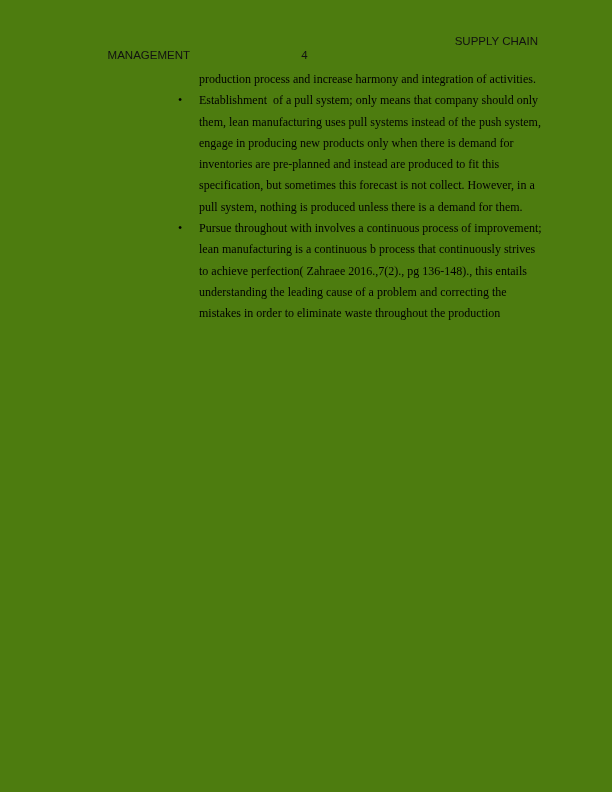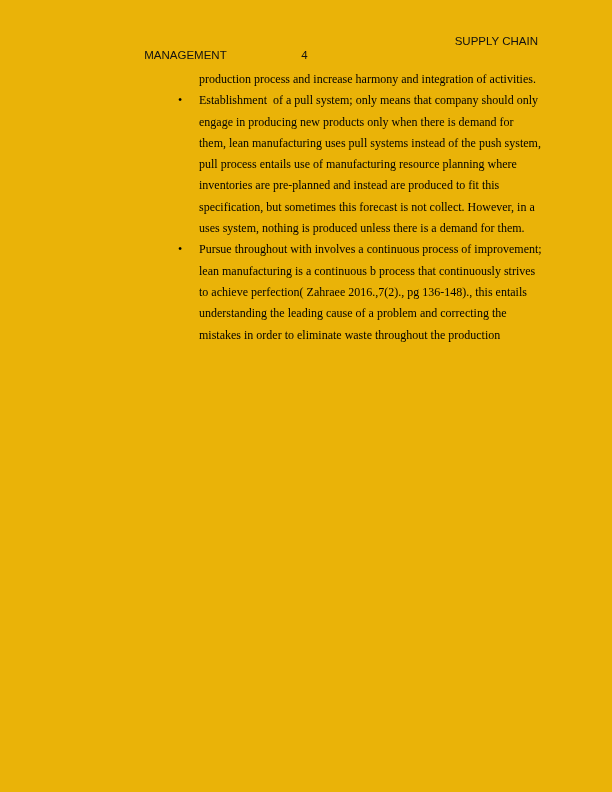--- a/index.html
+++ b/index.html
@@ -4,21 +4,21 @@
 <style>
   html, body {
     margin: 0;
     padding: 0;
     background: #ffffff;
   }
   .page {
     position: relative;
     width: 612px;
     height: 792px;
-    background: #eab308;
+    background: #4d7c0f;
     overflow: hidden;
     font-family: "Liberation Serif", serif;
     color: #000000;
   }
   .running-head {
     position: absolute;
     left: 71px;
     right: 74px;
     top: 35px;
     font-family: "Liberation Sans", sans-serif;
@@ -28,21 +28,21 @@
   }
   .running-head .line1 {
     text-align: right;
   }
   .running-head .line2 {
     display: grid;
     grid-template-columns: 1fr 1fr 1fr;
     align-items: baseline;
   }
   .running-head .line2 .left {
-    text-align: right;
+    text-align: center;
   }
   .running-head .line2 .center {
     text-align: center;
   }
   .content {
     position: absolute;
     left: 199px;
     top: 69px;
     width: 360px;
     font-size: 12px;
@@ -78,26 +78,25 @@
 
   <div class="content">
 
     <div class="paragraph">
       <div class="text-line">production process and increase harmony and integration of activities.</div>
     </div>
 
     <div class="bullet-item">
       <span class="bullet-marker">•</span>
       <div class="text-line">Establishment  of a pull system; only means that company should only</div>
+      <div class="text-line">them, lean manufacturing uses pull systems instead of the push system,</div>
       <div class="text-line">engage in producing new products only when there is demand for</div>
-      <div class="text-line">them, lean manufacturing uses pull systems instead of the push system,</div>
-      <div class="text-line">pull process entails use of manufacturing resource planning where</div>
       <div class="text-line">inventories are pre-planned and instead are produced to fit this</div>
       <div class="text-line">specification, but sometimes this forecast is not collect. However, in a</div>
-      <div class="text-line">uses system, nothing is produced unless there is a demand for them.</div>
+      <div class="text-line">pull system, nothing is produced unless there is a demand for them.</div>
     </div>
 
     <div class="bullet-item">
       <span class="bullet-marker">•</span>
       <div class="text-line">Pursue throughout with involves a continuous process of improvement;</div>
       <div class="text-line">lean manufacturing is a continuous b process that continuously strives</div>
       <div class="text-line">to achieve perfection( Zahraee 2016.,7(2)., pg 136-148)., this entails</div>
       <div class="text-line">understanding the leading cause of a problem and correcting the</div>
       <div class="text-line">mistakes in order to eliminate waste throughout the production</div>
     </div>

